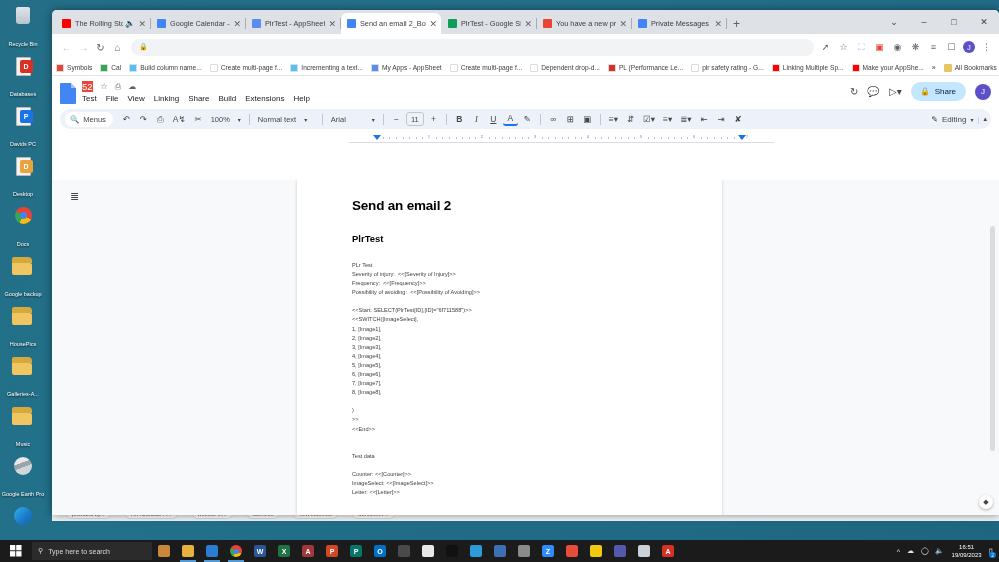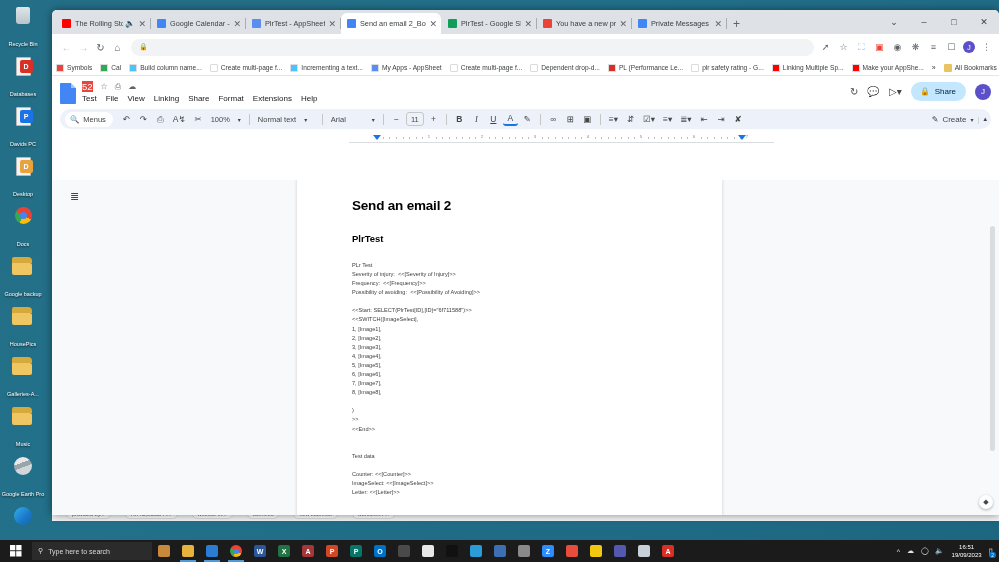--- a/index.html
+++ b/index.html
@@ -452,21 +452,21 @@
               <span>⎙</span>
               <span>☁</span>
             </span>
           </div>
           <div id="menubar">
               <span>Test</span>
               <span>File</span>
               <span>View</span>
               <span>Linking</span>
               <span>Share</span>
-              <span>Format</span>
+              <span>Build</span>
               <span>Extensions</span>
               <span>Help</span>
             </div>
         </div>
         <div id="head-right">
           <span class="ic">↻</span>
           <span class="ic">💬</span>
           <span class="ic">▷▾</span>
           <span id="share-btn">
             <span>🔒</span>
@@ -518,21 +518,21 @@
         <div class="tb">≡▾</div>
         <div class="tb">⇵</div>
         <div class="tb">☑▾</div>
         <div class="tb">≡▾</div>
         <div class="tb">≣▾</div>
         <div class="tb">⇤</div>
         <div class="tb">⇥</div>
         <div class="tb">✘</div>
         <div id="editing-mode">
           <span>✎</span>
-          <span>Create</span>
+          <span>Editing</span>
           <span style="font-size:6px;">▾</span>
           <span style="color:#c4c7c5;">|</span>
           <span style="font-size:7px;">▴</span>
         </div>
       </div>
 
       <div id="ruler-row">
         <div id="ruler">
             <span class="rtick" style="left: 27px; height: 0px;"></span>
             <span class="rtick" style="left: 33.625px; height: 2px;"></span>

